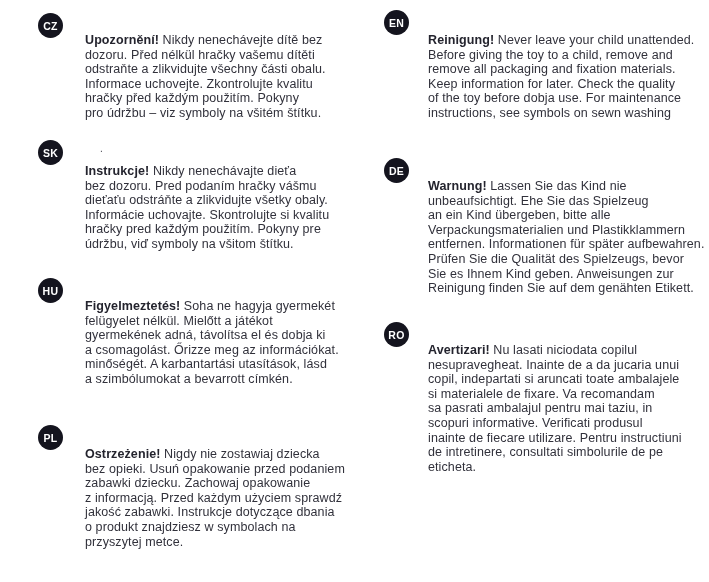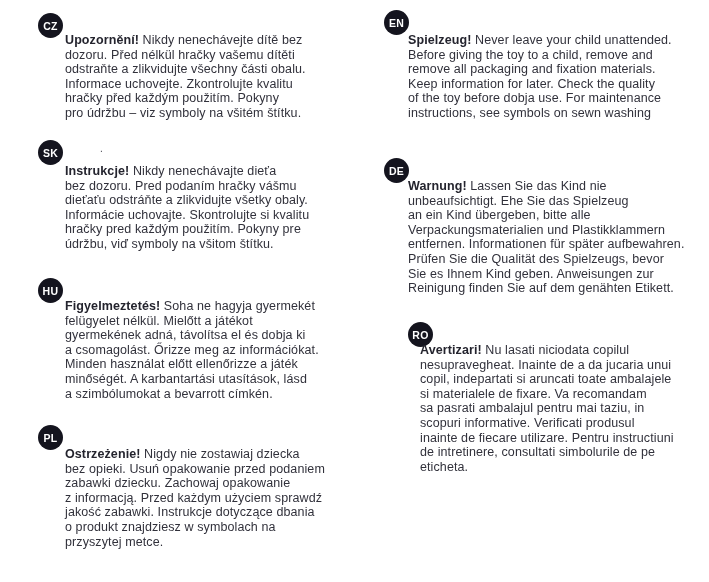--- a/index.html
+++ b/index.html
@@ -30,21 +30,21 @@
     font-weight: bold;
     letter-spacing: 0.3px;
   }
   .text {
     position: absolute;
     font-size: 12.5px;
     line-height: 14.6px;
     white-space: nowrap;
     letter-spacing: 0.1px;
   }
-  .line { white-space: nowrap; }
+  .line { white-space: nowrap; margin-left: 20px; }
   .lead { font-weight: bold; color: #24242e; }
   .stray {
     position: absolute;
     left: 100px;
     top: 143px;
     font-size: 10px;
     color: #4a4a54;
   }
   
   .cz-badge { left: 38px;  top: 13px;  }
@@ -52,22 +52,22 @@
   .sk-badge { left: 38px;  top: 140px; }
   .sk-text  { left: 65px;  top: 164px; }
   .hu-badge { left: 38px;  top: 278px; }
   .hu-text  { left: 65px;  top: 299px; }
   .pl-badge { left: 38px;  top: 425px; }
   .pl-text  { left: 65px;  top: 447px; }
   .en-badge { left: 384px; top: 10px;  }
   .en-text  { left: 408px; top: 33px;  }
   .de-badge { left: 384px; top: 158px; }
   .de-text  { left: 408px; top: 179px; }
-  .ro-badge { left: 384px; top: 322px; margin-left: 24px; }
-  .ro-text  { left: 420px; top: 343px; }
+  .ro-badge { left: 384px; top: 322px; }
+  .ro-text  { left: 408px; top: 343px; }
 </style>
 </head>
 <body>
 
 <div class="page">
 
   <div class="badge cz-badge">CZ</div>
   <div class="text cz-text">
     <div class="line"><span class="lead">Upozornění!</span> <span>Nikdy nenechávejte dítě bez</span></div>
   <div class="line">dozoru. Před nélkül hračky vašemu dítěti</div>
@@ -87,39 +87,38 @@
       <div class="line">hračky pred každým použitím. Pokyny pre</div>
       <div class="line">údržbu, viď symboly na všitom štítku.</div>
     </div>
 
   <div class="badge hu-badge">HU</div>
   <div class="text hu-text">
     <div class="line"><span class="lead">Figyelmeztetés!</span> <span>Soha ne hagyja gyermekét</span></div>
   <div class="line">felügyelet nélkül. Mielőtt a játékot</div>
       <div class="line">gyermekének adná, távolítsa el és dobja ki</div>
       <div class="line">a csomagolást. Őrizze meg az információkat.</div>
-      <div class="line">Minden használat előtt ellenőrizze a játék</div>
       <div class="line">minőségét. A karbantartási utasítások, lásd</div>
       <div class="line">a szimbólumokat a bevarrott címkén.</div>
     </div>
 
   <div class="badge pl-badge">PL</div>
   <div class="text pl-text">
     <div class="line"><span class="lead">Ostrzeżenie!</span> <span>Nigdy nie zostawiaj dziecka</span></div>
   <div class="line">bez opieki. Usuń opakowanie przed podaniem</div>
       <div class="line">zabawki dziecku. Zachowaj opakowanie</div>
       <div class="line">z informacją. Przed każdym użyciem sprawdź</div>
       <div class="line">jakość zabawki. Instrukcje dotyczące dbania</div>
       <div class="line">o produkt znajdziesz w symbolach na</div>
       <div class="line">przyszytej metce.</div>
     </div>
 
   <div class="badge en-badge">EN</div>
   <div class="text en-text">
-    <div class="line"><span class="lead">Spielzeug!</span> <span>Never leave your child unattended.</span></div>
+    <div class="line"><span class="lead">Reinigung!</span> <span>Never leave your child unattended.</span></div>
   <div class="line">Before giving the toy to a child, remove and</div>
       <div class="line">remove all packaging and fixation materials.</div>
       <div class="line">Keep information for later. Check the quality</div>
       <div class="line">of the toy before dobja use. For maintenance</div>
       <div class="line">instructions, see symbols on sewn washing</div>
     </div>
 
   <div class="badge de-badge">DE</div>
   <div class="text de-text">
     <div class="line"><span class="lead">Warnung!</span> <span>Lassen Sie das Kind nie</span></div>

